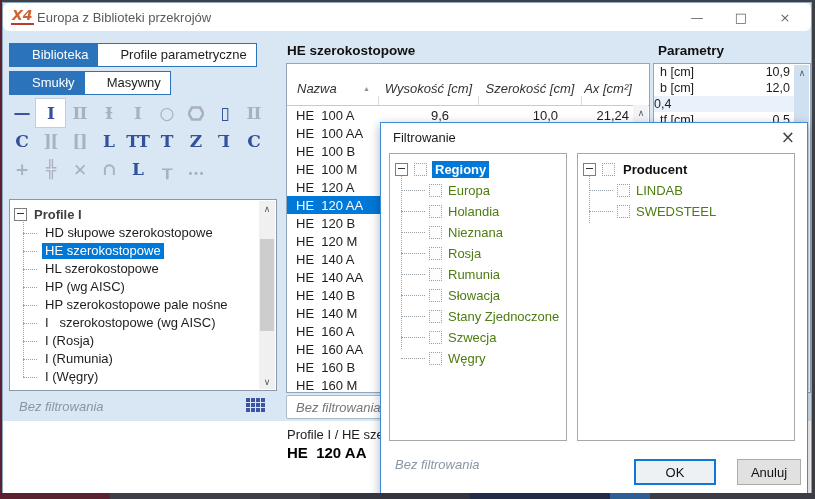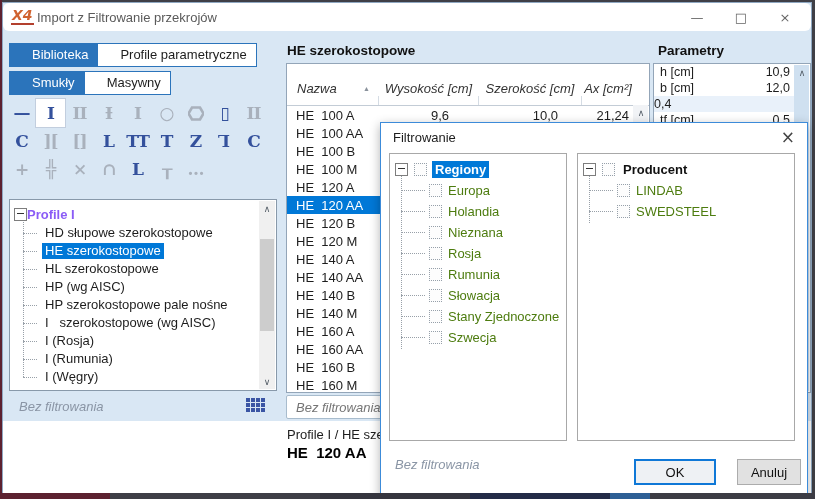--- a/index.html
+++ b/index.html
@@ -39,21 +39,21 @@
   .tone-blue{color:#34519c;} .tone-gray{color:#a9b1bc;}
   .icon-sel{background:#fff;outline:1px solid #c2cede;}
   .flip{transform:scaleX(-1);}
 
   
   .treebox{left:6px;top:196px;width:268px;height:192px;background:#fff;border:1px solid #8899aa;
            box-sizing:border-box;overflow:hidden;}
   .tree-root-row{left:4px;top:5px;display:flex;align-items:center;height:18px;}
   .expander{width:11px;height:11px;border:1px solid #7d7d7d;background:#fff;position:relative;flex:0 0 auto;}
   .expander::after{content:"";position:absolute;left:2px;right:2px;top:4px;height:1px;background:#333;}
-  .tree-root-label{font-weight:bold;color:#8b5cf6;font-size:13px;white-space:pre;}
+  .tree-root-label{margin-left:7px;font-weight:bold;color:#404040;font-size:13px;white-space:pre;}
   .vline{border-left:1px dotted #98a0a8;}
   #treeVline{left:13px;top:22px;height:155px;}
   #treeChildren{left:0;top:24px;width:250px;}
   .ptree-row{height:18px;display:flex;align-items:center;padding-left:32px;position:relative;font-size:13px;color:#1d1d1d;}
   .ptree-row::before{content:"";position:absolute;left:13px;top:9px;width:14px;border-top:1px dotted #98a0a8;}
   .ptree-label{white-space:pre;padding:0 3px;line-height:16px;}
   .ptree-label.sel{background:#0078d7;color:#fff;}
   .vscroll{position:absolute;right:1px;top:1px;bottom:1px;width:16px;background:#f0f0f0;}
   .vs-arrow{position:absolute;left:0;width:16px;height:15px;display:flex;align-items:center;justify-content:center;
             color:#505a64;font-size:9px;font-family:"DejaVu Sans",sans-serif;}
@@ -124,21 +124,21 @@
   #cancelBtn{left:356px;width:64px;background:#e1e1e1;border:1px solid #acacac;}
 </style>
 </head>
 <body>
 
 <div class="abs desktop-left"></div>
 
 <div class="abs window">
   <div class="abs titlebar">
     <span class="abs app-logo">X4</span>
-    <span class="abs win-title">Import z Filtrowanie przekrojów</span>
+    <span class="abs win-title">Europa z Biblioteki przekrojów</span>
     <div class="abs win-controls">
       <span class="win-btn">—</span>
       <span class="win-btn">□</span>
       <span class="win-btn">×</span>
     </div>
   </div>
 
   <div class="abs white-band"></div>
 
   <div class="abs tabgroup" id="tabs1">
@@ -423,20 +423,24 @@
           <span>Słowacja</span>
         </div>
         <div class="dtree-row">
           <span class="checkbox"></span>
           <span>Stany Zjednoczone</span>
         </div>
         <div class="dtree-row">
           <span class="checkbox"></span>
           <span>Szwecja</span>
         </div>
+        <div class="dtree-row">
+          <span class="checkbox"></span>
+          <span>Węgry</span>
+        </div>
       </div>
   </div>
 
   <div class="panel" id="panelProducers">
     <div class="droot">
       <span class="expander"></span>
       <span class="checkbox"></span>
       <span class="droot-label">Producent</span>
     </div>
     <div class="dvline" style="top:22px;height:47px;"></div>

